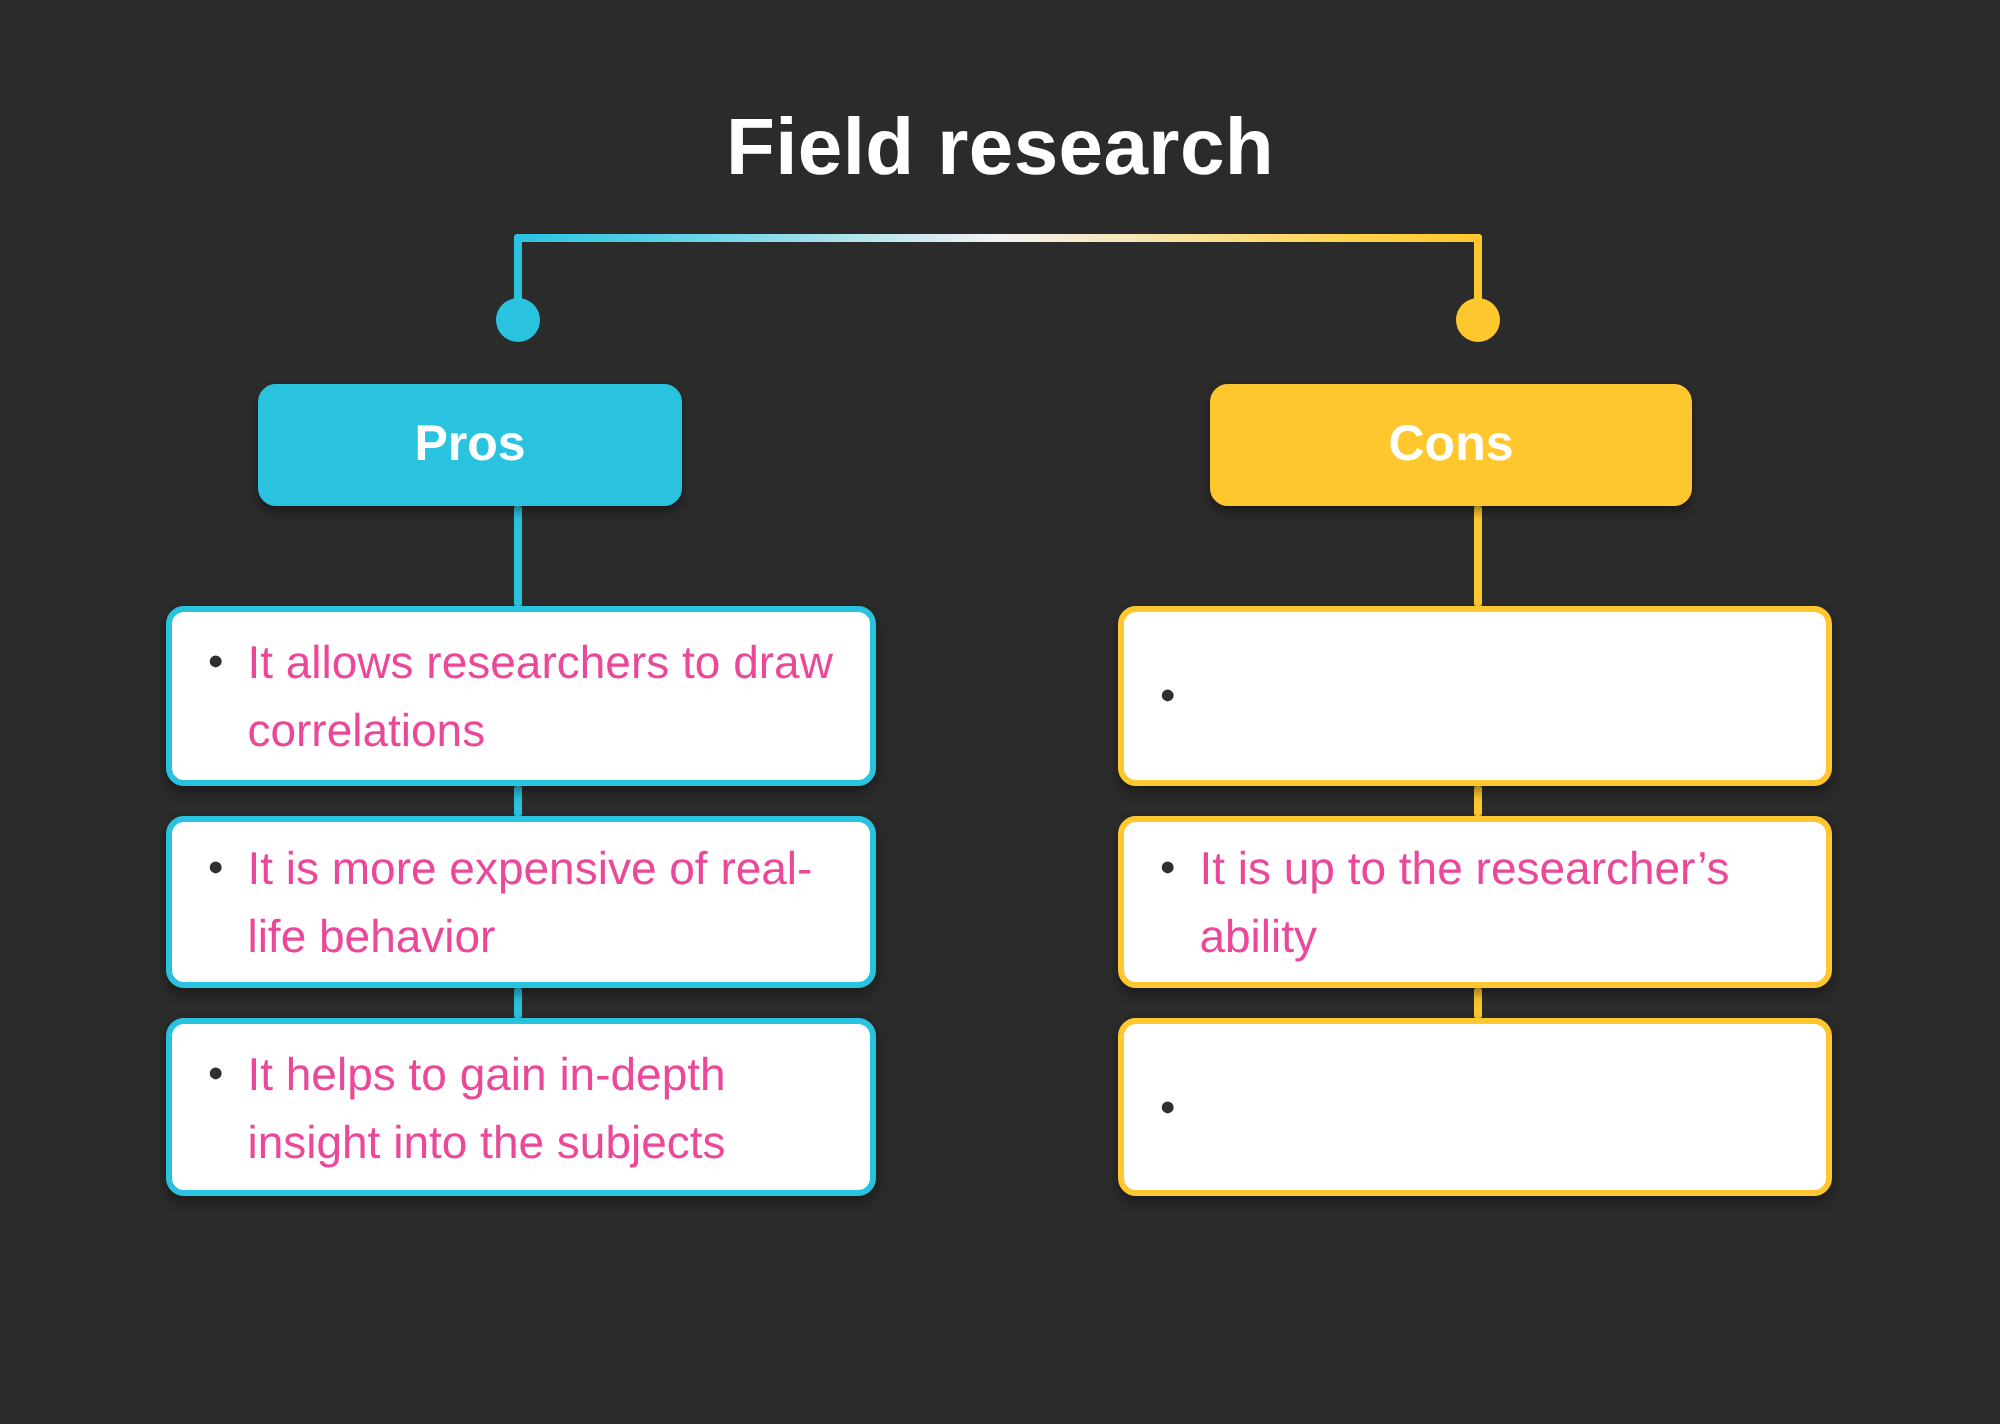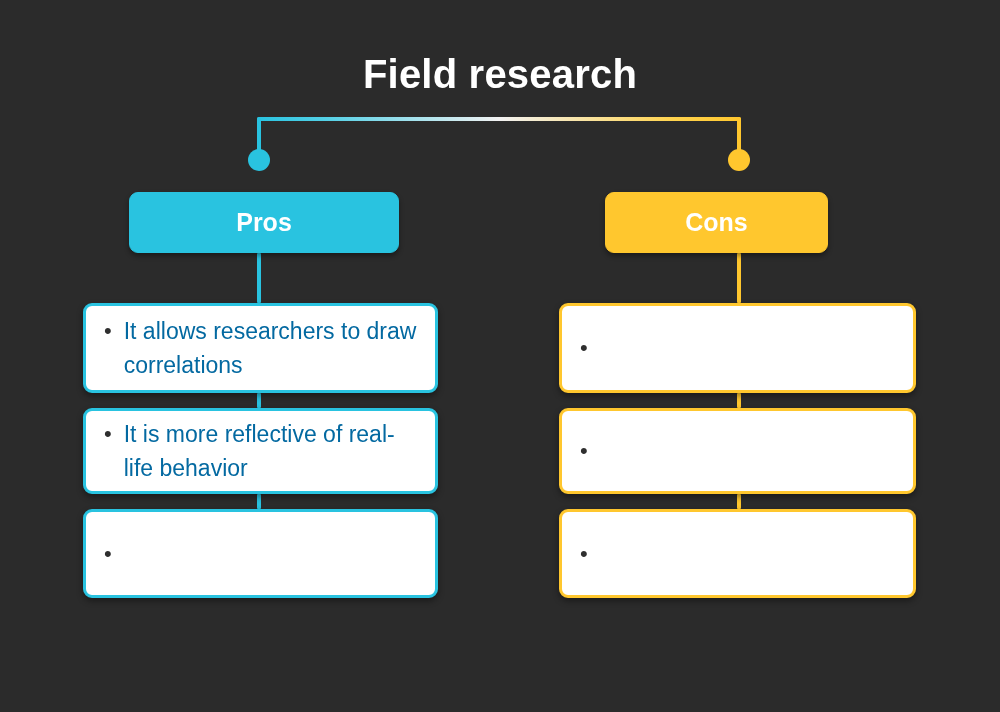--- a/index.html
+++ b/index.html
@@ -82,27 +82,27 @@
     display: flex;
     align-items: center;
     justify-content: center;
     color: #ffffff;
     font-size: 25px;
     font-weight: bold;
     box-sizing: border-box;
   }
   .header-pill.pros {
     left: 129px;
-    width: 270px;
+    width: 212px;
     background: #29c3e0;
     border: 1px solid #29c3e0;
   }
   .header-pill.cons {
     left: 605px;
-    width: 223px;
+    width: 241px;
     background: #ffc72e;
     border: 1px solid #ffc72e;
   }
 
   
   .item-card {
     position: absolute;
     background: #ffffff;
     border-radius: 9px;
     box-sizing: border-box;
@@ -121,21 +121,21 @@
     box-sizing: border-box;
   }
   .bullet {
     color: #2f2f2f;
     font-size: 22px;
     line-height: 34px;
     flex: 0 0 auto;
     margin-right: 12px;
   }
   .item-text {
-    color: #0369a1;
+    color: #ec4899;
     font-size: 23px;
     line-height: 34px;
     flex: 1 1 auto;
   }
 </style>
 </head>
 <body>
 
 <div id="canvas">
 
@@ -164,37 +164,39 @@
 
   <div class="item-card cyan" style="top:303px;height:90px;">
     <div class="item-inner">
       <span class="bullet">•</span>
       <span class="item-text">It allows researchers to draw correlations</span>
     </div>
   </div>
   <div class="item-card cyan" style="top:408px;height:86px;">
     <div class="item-inner">
       <span class="bullet">•</span>
-      <span class="item-text">It is more reflective of real-life behavior</span>
+      <span class="item-text">It is more expensive of real-life behavior</span>
     </div>
   </div>
   <div class="item-card cyan" style="top:509px;height:89px;">
     <div class="item-inner">
       <span class="bullet">•</span>
+      <span class="item-text">It helps to gain in-depth insight into the subjects</span>
     </div>
   </div>
 
   <div class="item-card yellow" style="top:303px;height:90px;">
     <div class="item-inner">
       <span class="bullet">•</span>
     </div>
   </div>
   <div class="item-card yellow" style="top:408px;height:86px;">
     <div class="item-inner">
       <span class="bullet">•</span>
+      <span class="item-text">It is up to the researcher’s ability</span>
     </div>
   </div>
   <div class="item-card yellow" style="top:509px;height:89px;">
     <div class="item-inner">
       <span class="bullet">•</span>
     </div>
   </div>
 
 </div>
 

